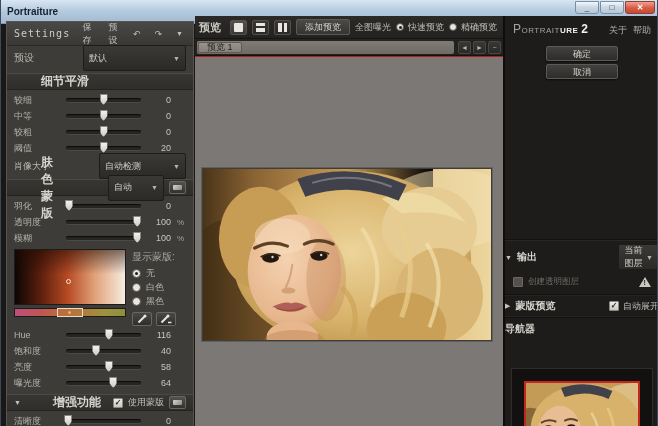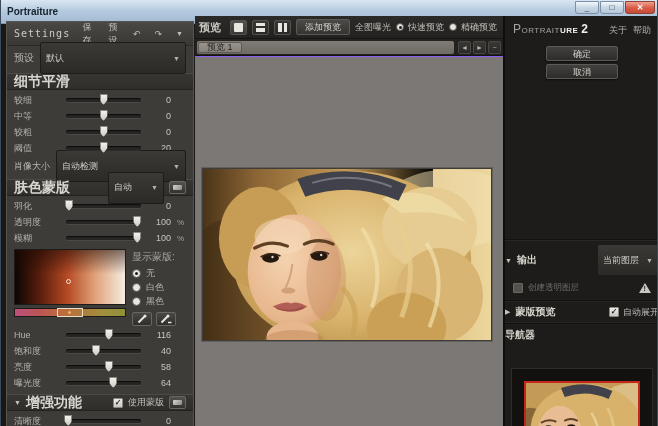--- a/index.html
+++ b/index.html
@@ -18,27 +18,27 @@
   .wbtn.close .glyph{color:#fff;font-weight:bold;}
   
   #leftpanel{position:absolute;left:5px;top:21px;width:188px;bottom:0;
     background:#3e3c39;border:1px solid #575450;border-bottom:none;overflow:hidden;}
   .lp-head{height:24px;display:flex;align-items:center;gap:8px;padding:0 7px;
     background:linear-gradient(#4a4845,#3a3835);border-bottom:1px solid #2b2a28;}
   .lp-head .settings{font-family:"DejaVu Sans Mono",monospace;font-size:10px;letter-spacing:1px;color:#cfccc6;flex:1;}
   .tbtn{font-size:9px;color:#c2bfb9;background:transparent;border:none;padding:1px 3px;}
   .preset-row{height:24px;display:flex;align-items:center;gap:6px;padding:0 7px;}
   .preset-row .plabel{font-size:10px;color:#b8b5af;}
-  .dd{flex:1;height:32px;background:linear-gradient(#3b3936,#2b2a27);border:1px solid #1d1c1a;border-radius:2px;
-    color:#d2cfc9;font-size:9px;display:flex;align-items:center;justify-content:space-between;padding:0 5px;}
+  .dd{flex:1;height:26px;background:linear-gradient(#3b3936,#2b2a27);border:1px solid #1d1c1a;border-radius:2px;
+    color:#d2cfc9;font-size:9px;display:flex;align-items:center;justify-content:space-between;padding:0 5px;margin-left:43px;}
   .dd .caret{font-size:7px;color:#b5b2ac;}
   .shead{height:17px;margin:3px 0 2px;background:linear-gradient(#383633,#2f2e2b);
     border-top:1px solid #4c4a46;border-bottom:1px solid #23221f;
     display:flex;align-items:center;gap:5px;padding:0 7px;}
-  .shead .stitle{font-size:14px;font-weight:bold;color:#d8d5cf;flex:1;}
+  .shead .stitle{font-size:12px;font-weight:bold;color:#d8d5cf;flex:1;margin-left:27px;}
   .shead .tri{font-size:7px;color:#c5c2bc;}
   .mini-btn{width:17px;height:13px;border:1px solid #6a6762;border-radius:2px;
     background:linear-gradient(#55524e,#333230);position:relative;}
   .mini-btn::after{content:"";position:absolute;left:3px;top:3px;right:3px;bottom:3px;
     background:linear-gradient(135deg,#d8d5cf,#8a8781);border-radius:1px;}
   .srow{display:flex;align-items:center;height:16px;padding:0 7px;gap:6px;}
   .srow .lbl{width:46px;font-size:9px;color:#b5b2ac;white-space:nowrap;overflow:hidden;}
   .track{position:relative;flex:1;height:4px;background:#262523;border-radius:2px;
     box-shadow:0 1px 0 rgba(255,255,255,.07), inset 0 1px 1px rgba(0,0,0,.7);}
   .thumb{position:absolute;top:-4px;width:8px;height:11px;margin-left:-4px;
@@ -64,21 +64,21 @@
   .radio{width:9px;height:9px;border-radius:50%;background:#e9e6e1;border:1px solid #55524e;position:relative;}
   .radio.sel::after{content:"";position:absolute;left:2px;top:2px;width:3px;height:3px;border-radius:50%;background:#1c1b19;}
   .dropper-row{display:flex;gap:4px;margin-top:4px;}
   .dropbtn{width:20px;height:14px;border:1px solid #6a6762;border-radius:2px;
     background:linear-gradient(#4a4845,#2f2e2b);display:flex;align-items:center;justify-content:center;}
   
   .cb{width:10px;height:10px;border:1px solid #8a8781;border-radius:1px;background:linear-gradient(#efede9,#cac7c1);
     display:flex;align-items:center;justify-content:center;font-size:8px;color:#1e1d1b;font-weight:bold;line-height:1;}
   .cb.off{background:#55524e;border-color:#6a6762;color:transparent;}
   
-  #center{position:absolute;left:194px;top:16px;width:308px;bottom:0;background:#8b5cf6;}
+  #center{position:absolute;left:194px;top:16px;width:308px;bottom:0;background:#b91c1c;}
   #pv-toolbar{height:23px;display:flex;align-items:center;gap:5px;padding:0 4px;
     background:linear-gradient(#2b2a28,#232220);border-bottom:1px solid #161514;}
   #pv-toolbar .pvtitle{font-size:11px;font-weight:bold;color:#cac7c1;margin-right:4px;}
   .viewbtn{width:17px;height:15px;border:1px solid #55524e;border-radius:2px;
     background:linear-gradient(#3a3835,#2a2927);display:flex;align-items:center;justify-content:center;}
   .viewbtn.active{background:linear-gradient(#55524e,#3a3835);}
   .vb-single{width:9px;height:9px;background:#e9e6e1;border-radius:1px;}
   .vb-hsplit{width:9px;height:9px;display:flex;flex-direction:column;justify-content:space-between;}
   .vb-hsplit i{display:block;height:3.5px;background:#e9e6e1;}
   .vb-vsplit{width:9px;height:9px;display:flex;justify-content:space-between;}

